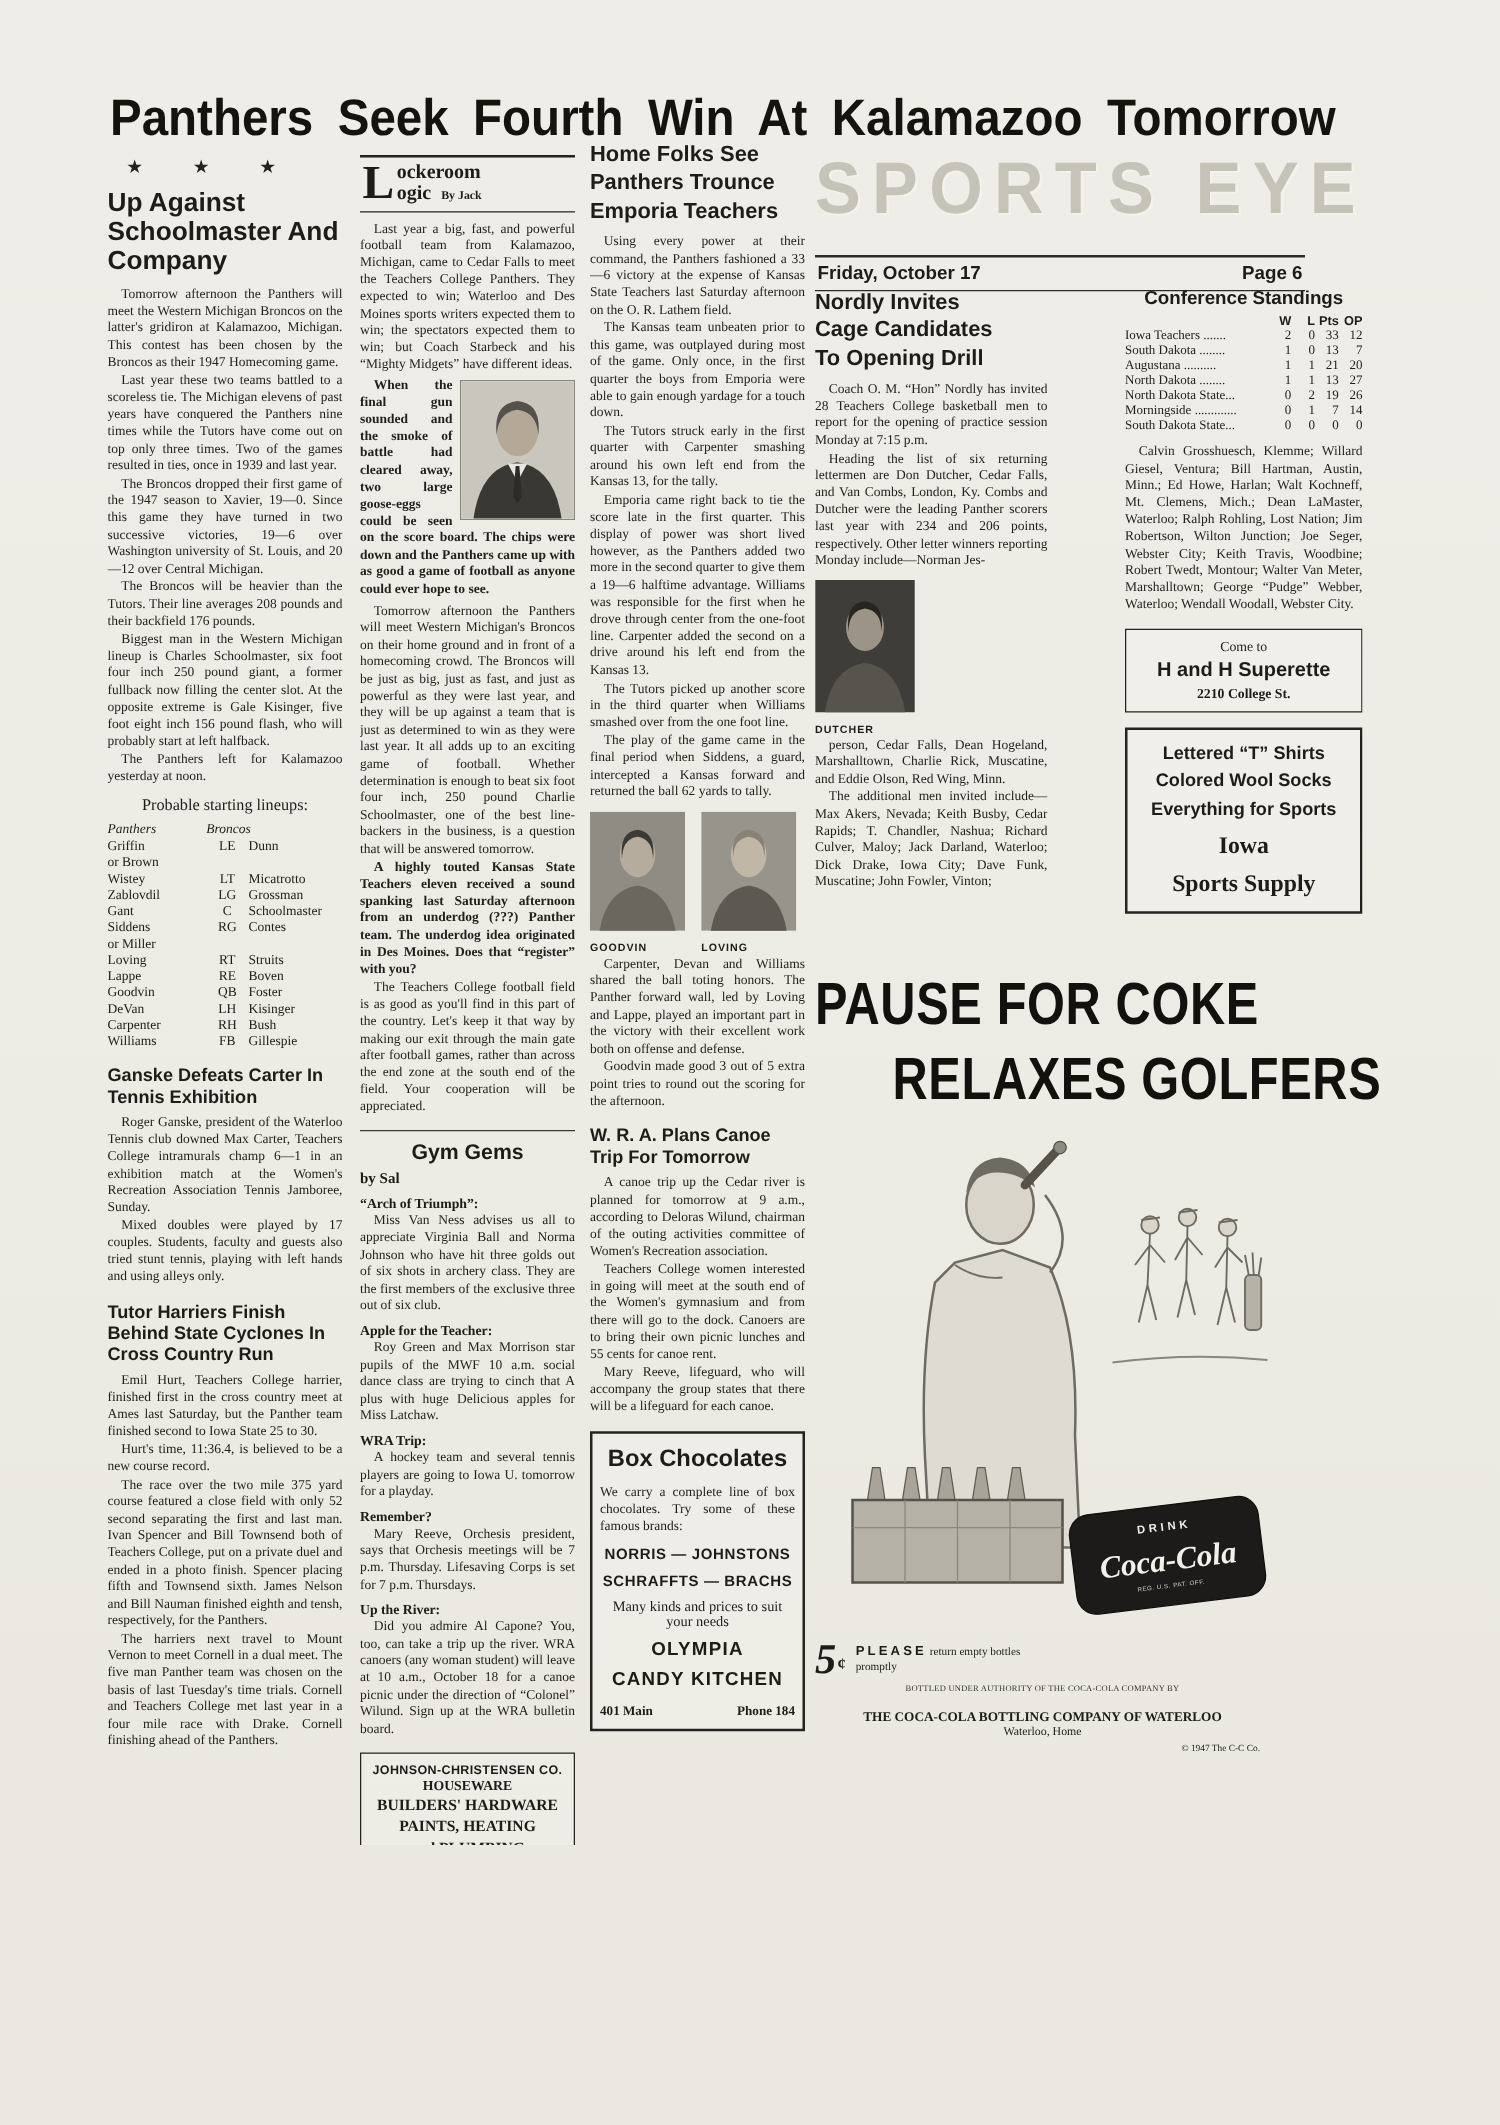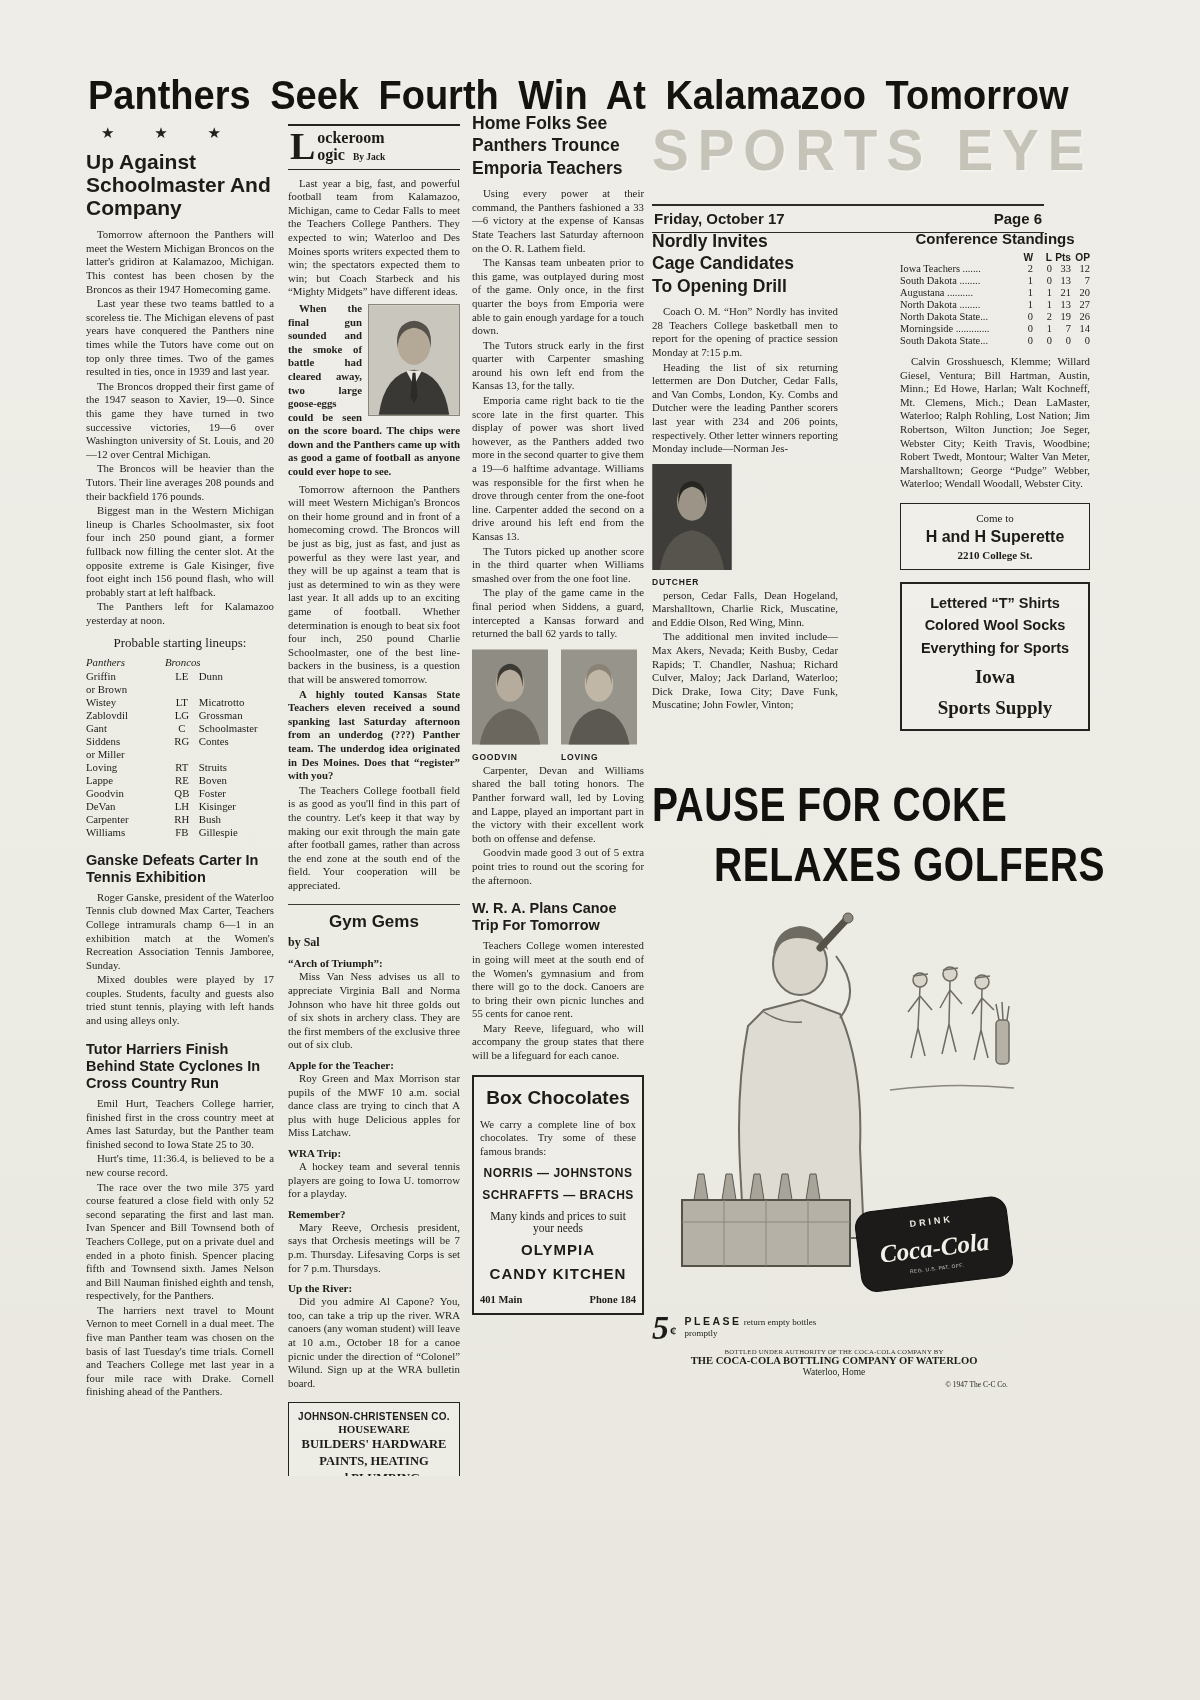--- a/index.html
+++ b/index.html
@@ -76,21 +76,21 @@
 .coke-h1,.coke-h2{font-family:"Liberation Sans",sans-serif;font-weight:bold;font-size:39px;white-space:nowrap;
   color:#12110e;transform:scaleY(1.22);transform-origin:left top;letter-spacing:.5px}
 .coke-h2{margin-left:62px;margin-top:16px}
 .coke-art{width:364px;height:414px;margin-top:22px;display:block}
 .coke-price-row{display:flex;align-items:flex-end;margin-top:-4px}
 .coke-5{font-family:"Liberation Serif",serif;font-style:italic;font-weight:bold;font-size:34px;line-height:.8}
 .coke-cent{font-weight:bold;font-size:13px;margin:0 8px 2px 1px}
 .coke-please{font-size:9px;line-height:1.25;width:150px;margin-bottom:2px}
 .coke-please b{font-family:"Liberation Sans",sans-serif;letter-spacing:2.5px;font-size:10.5px}
 .coke-auth{font-size:6.8px;text-align:center;margin-top:7px;letter-spacing:.2px;color:#35332e}
-.coke-bottler{font-weight:bold;font-size:10.6px;text-align:center;margin-top:0}
+.coke-bottler{font-weight:bold;font-size:10.6px;text-align:center;margin-top:14px}
 .coke-city{text-align:center;font-size:9.5px;margin-top:1px}
 .coke-copy{text-align:right;font-size:7.5px;margin-top:3px;padding-right:8px}
 .sign-drink{font-family:"Liberation Sans",sans-serif;font-weight:bold;font-size:9px;letter-spacing:3px;fill:#efede6}
 .sign-brand{font-family:"Liberation Serif",serif;font-style:italic;font-weight:bold;font-size:25px;fill:#f2f0e9}
 .sign-reg{font-family:"Liberation Sans",sans-serif;font-size:5px;fill:#cfccc4;letter-spacing:.4px}
 </style>
 </head>
 <body>
 
 <div class="sheet">
@@ -289,20 +289,21 @@
       </div>
     </div>
     <div>
         <p>Carpenter, Devan and Williams shared the ball toting honors. The Panther forward wall, led by Loving and Lappe, played an important part in the victory with their excellent work both on offense and defense.</p>
         <p>Goodvin made good 3 out of 5 extra point tries to round out the scoring for the afternoon.</p>
       </div>
 
     <article>
       <h3 class="head-md">W. R. A. Plans Canoe Trip For Tomorrow</h3>
       <div>
+          <p>A canoe trip up the Cedar river is planned for tomorrow at 9 a.m., according to Deloras Wilund, chairman of the outing activities committee of Women's Recreation association.</p>
           <p>Teachers College women interested in going will meet at the south end of the Women's gymnasium and from there will go to the dock. Canoers are to bring their own picnic lunches and 55 cents for canoe rent.</p>
           <p>Mary Reeve, lifeguard, who will accompany the group states that there will be a lifeguard for each canoe.</p>
         </div>
     </article>
 
     <div class="adbox thick">
       <div class="choc-title">Box Chocolates</div>
       <p class="choc-intro">We carry a complete line of box chocolates. Try some of these famous brands:</p>
       <div class="choc-brand">NORRIS  —  JOHNSTONS</div>
       <div class="choc-brand">SCHRAFFTS  —  BRACHS</div>

